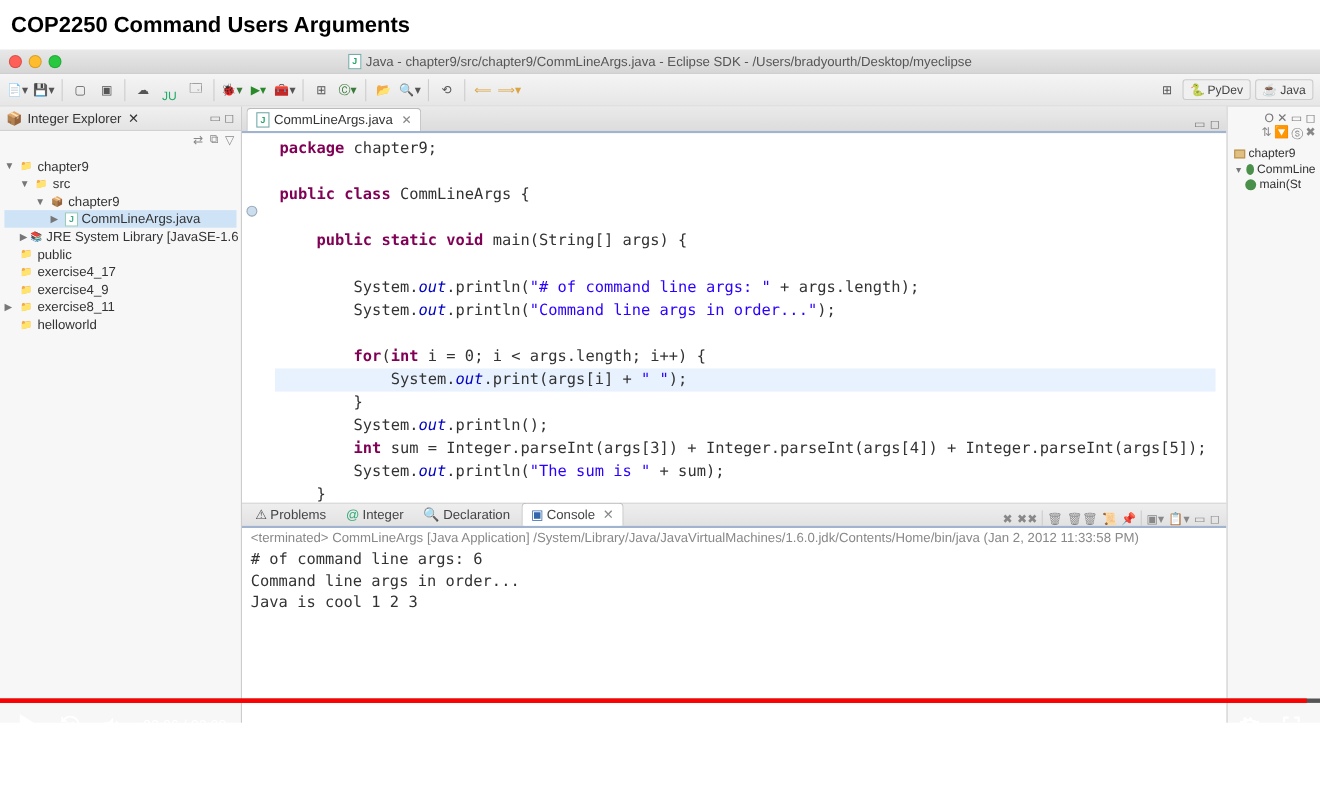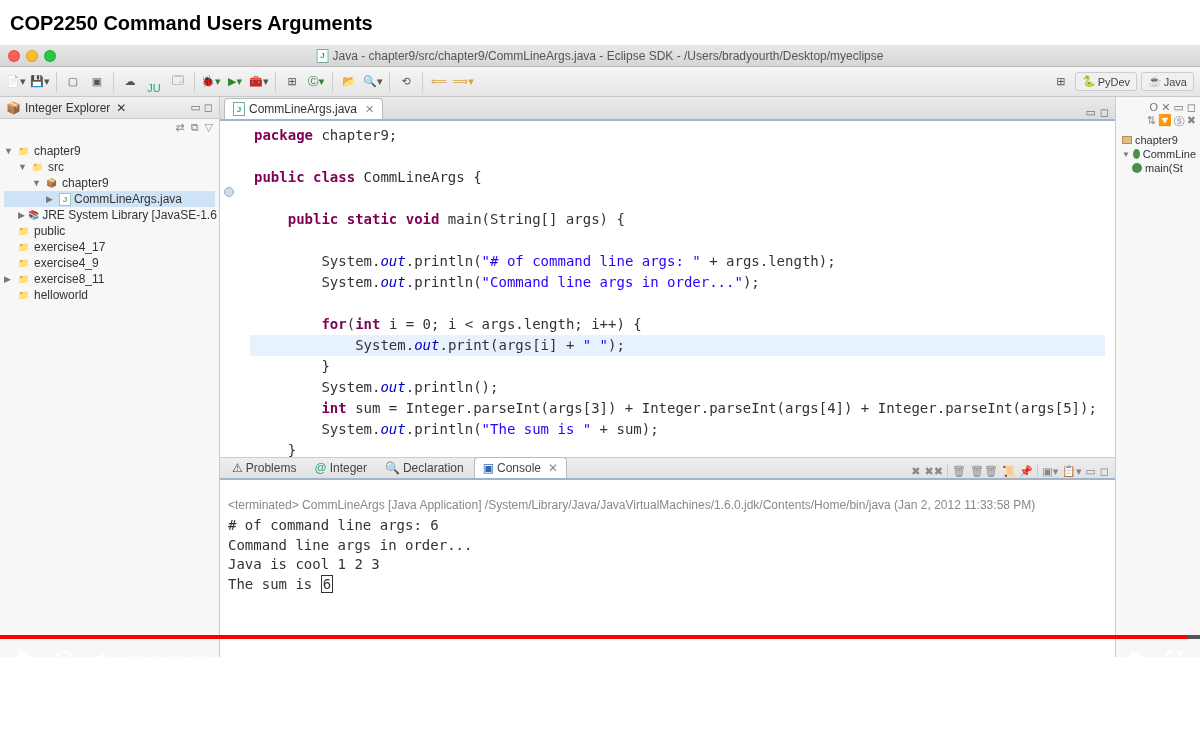--- a/index.html
+++ b/index.html
@@ -48,21 +48,21 @@
   .codeline.hl { background:#e8f2fe; }
   .ruler { position:absolute; left:4px; top:4px; width:18px; height:100%; }
   .ruler-dot { width:10px;height:10px;border-radius:50%;background:#cde; border:1px solid #9ab; margin-top:62px;}
   
   
   .bottom-panel { height:200px; border-top:1px solid #ccc; display:flex; flex-direction:column; font-size:12px;}
   .bp-tabs { height:22px; background:linear-gradient(#eee,#e2e2e2); border-bottom:2px solid #a0b4cf; display:flex; align-items:flex-end; padding-left:4px; gap:2px;}
   .bp-tab { padding:3px 8px; font-size:12px; display:flex; align-items:center; gap:3px; color:#444;}
   .bp-tab.active { background:#fff; border:1px solid #bbb; border-bottom:none; border-top-left-radius:4px; border-top-right-radius:4px;}
   .bp-tools { margin-left:auto; display:flex; gap:4px; padding:0 6px; color:#888; font-size:11px; align-items:center;}
-  .term-line { padding:2px 8px; color:#888; font-size:12px;margin-top:16px;}
+  .term-line { padding:2px 8px; color:#888; font-size:12px;}
   .console-out { padding:2px 8px; font-family: Monaco, Menlo, Consolas, monospace; font-size:14px; color:#333; line-height:1.4;}
   .cursor-box { border:1px solid #333; padding:0 1px;}
   
   
   .outline { width:85px; background:#f7f7f7; border-left:1px solid #ccc; font-size:11px; padding:4px; overflow:hidden;}
   .ol-tools { display:flex; gap:2px; color:#888; justify-content:flex-end; margin-bottom:4px;}
   .ol-item { display:flex; align-items:center; gap:3px; padding:1px 0; color:#333; white-space:nowrap;}
   .ol-i0{padding-left:2px;} .ol-i1{padding-left:12px;}
   .ball{width:10px;height:10px;border-radius:50%;display:inline-block;} .ball.cls{background:#4a8f4a;} .ball.mth{background:#4a8f4a; position:relative;}
   .pkg-sq{width:10px;height:8px;background:#e0c080;border:1px solid #b89050;}
@@ -277,21 +277,20 @@
             <span>📋▾</span>
             <span>▭</span>
             <span>◻</span>
           </div>
         </div>
         <div class="term-line">&lt;terminated&gt; CommLineArgs [Java Application] /System/Library/Java/JavaVirtualMachines/1.6.0.jdk/Contents/Home/bin/java (Jan 2, 2012 11:33:58 PM)</div>
         <div class="console-out">
           <div># of command line args: 6</div>
           <div>Command line args in order...</div>
           <div>Java is cool 1 2 3</div>
-          <div><span>The sum is </span><span class="cursor-box">6</span></div>
         </div>
       </div>
     </div>
 
     <div class="outline">
       <div style="display:flex;justify-content:flex-end;gap:3px;color:#777;">
           <span>O ✕</span>
           <span>▭</span>
           <span>◻</span>
         </div>

